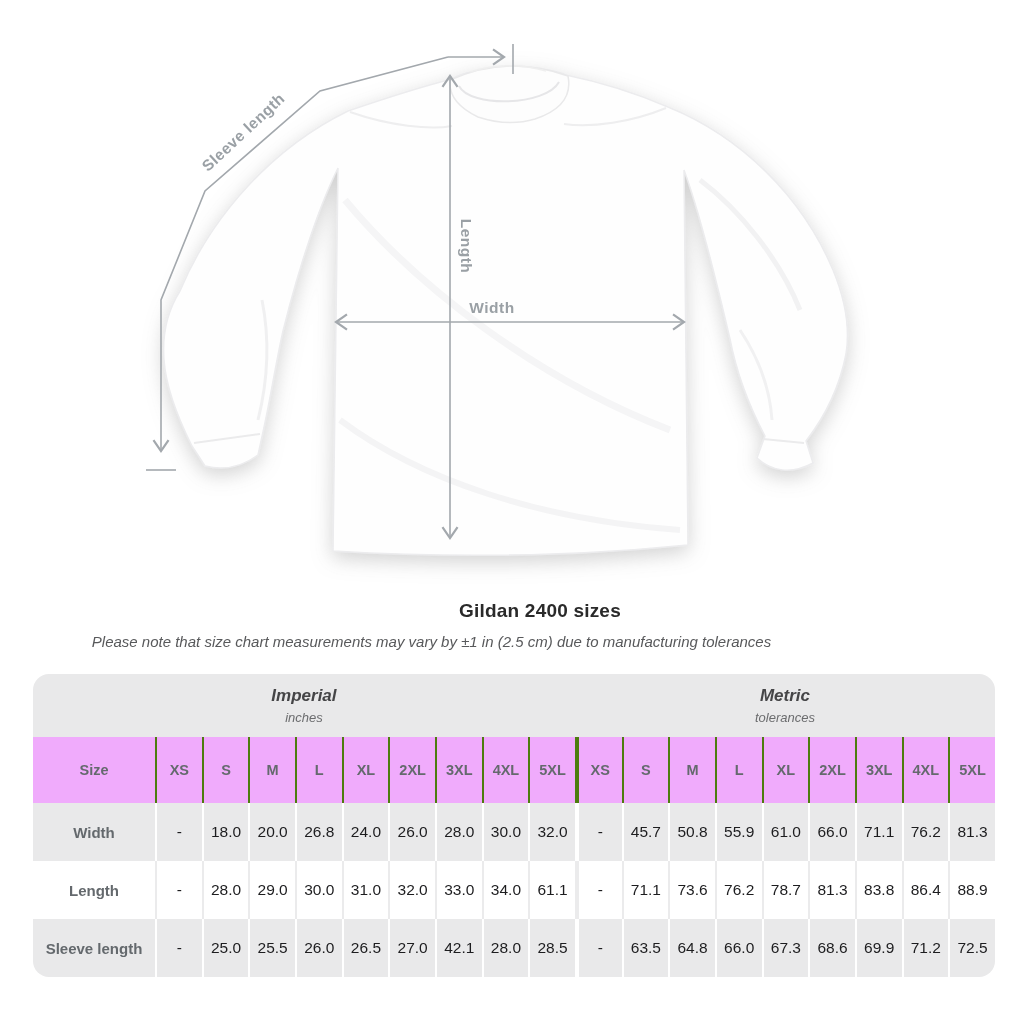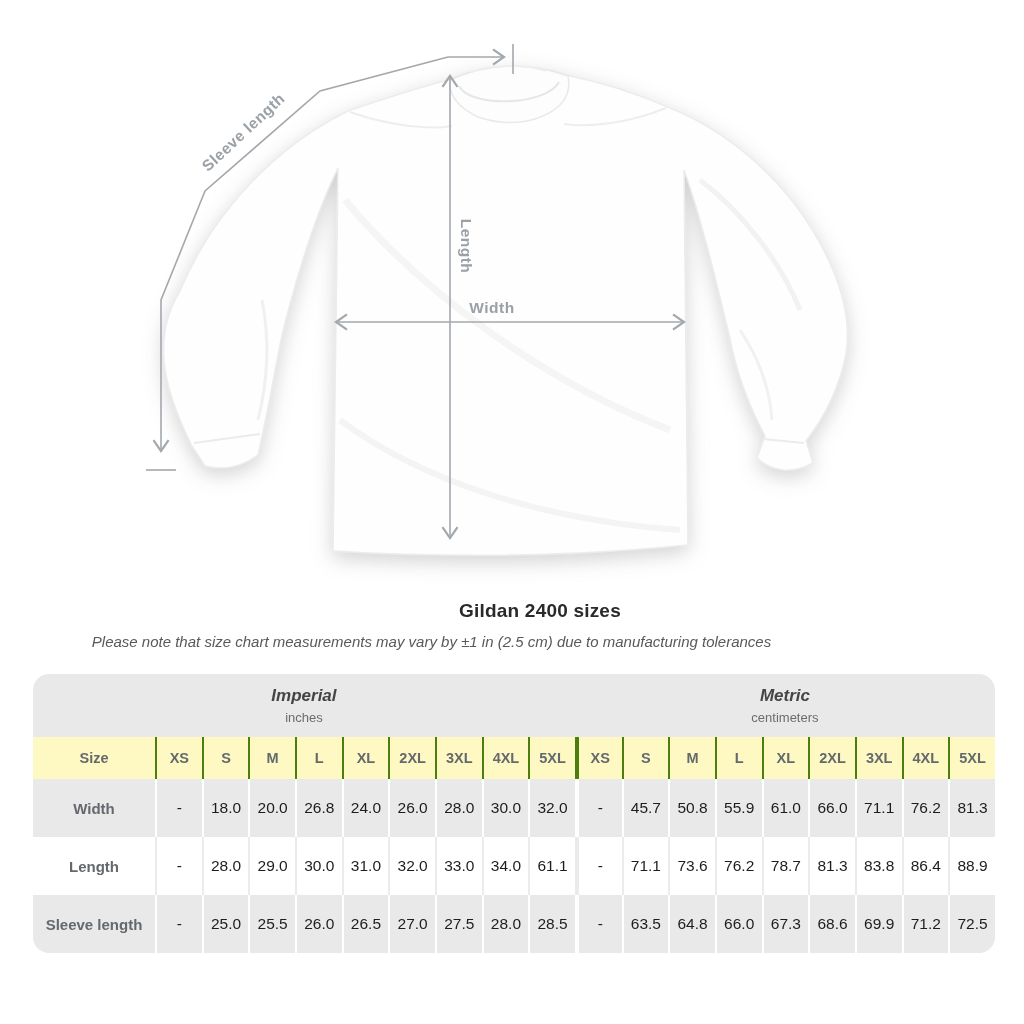--- a/index.html
+++ b/index.html
@@ -10,22 +10,22 @@
         font-size:19px;font-weight:bold;color:#2a2a2a;letter-spacing:.2px;margin-left:28px;}
   .page-subtitle{position:absolute;top:633px;left:0;width:863px;text-align:center;
         font-style:italic;font-size:15px;color:#58595b;}
   .table-wrap{position:absolute;top:674px;left:33px;width:962px;border-radius:16px;
         overflow:hidden;background:#fff;}
   table.size-table{width:962px;border-collapse:separate;border-spacing:0;table-layout:fixed;}
   .size-table col.label-col{width:122px;}
   .size-table td,.size-table th{padding:0;text-align:center;vertical-align:middle;}
   .band-row td{background:#e9e9ea;height:63px;}
   .group-label{font-weight:bold;font-style:italic;font-size:17px;color:#454547;}
-  .group-sub{font-size:13px;color:#6b6c6e;margin-top:4px;}
-  .header-row th{background:#fef9c3;height:42px;font-weight:bold;font-size:14.5px;color:#64696d;}
+  .group-sub{font-style:italic;font-size:13px;color:#6b6c6e;margin-top:4px;}
+  .header-row th{background:#f0abfc;height:66px;font-weight:bold;font-size:14.5px;color:#64696d;}
   .header-row th + th{border-left:2px solid #4d7c0f;}
   .header-row th.m-start{border-left-width:4px;}
   .data-row th{font-weight:bold;font-size:15px;color:#64696d;height:58px;}
   .data-row td{font-size:15.5px;color:#1d1d1f;height:58px;}
   tr.gray-row th, tr.gray-row td{background:#e9e9ea;}
   tr.gray-row td, tr.gray-row th + td{border-left:2px solid #fff;}
   tr.gray-row td + td{border-left:2px solid #fff;}
   tr.gray-row td.m-start{border-left-width:4px;}
   tr.white-row th, tr.white-row td{background:#fff;}
   tr.white-row th + td, tr.white-row td + td{border-left:2px solid #ebebec;}
@@ -135,21 +135,21 @@
           <col>
       </colgroup>
       <tbody>
         <tr class="band-row">
           <td colspan="10">
             <div class="group-label">Imperial</div>
             <div class="group-sub">inches</div>
           </td>
           <td colspan="9">
             <div class="group-label">Metric</div>
-            <div class="group-sub">centimeters</div>
+            <div class="group-sub">tolerances</div>
           </td>
         </tr>
         <tr class="header-row">
           <th>Size</th>
           <th>XS</th>
           <th>S</th>
           <th>M</th>
           <th>L</th>
           <th>XL</th>
           <th>2XL</th>
@@ -209,21 +209,21 @@
           <td>88.9</td>
         </tr>
         <tr class="data-row gray-row">
           <th>Sleeve length</th>
           <td>-</td>
           <td>25.0</td>
           <td>25.5</td>
           <td>26.0</td>
           <td>26.5</td>
           <td>27.0</td>
-          <td>27.5</td>
+          <td>42.1</td>
           <td>28.0</td>
           <td>28.5</td>
           <td class="m-start">-</td>
           <td>63.5</td>
           <td>64.8</td>
           <td>66.0</td>
           <td>67.3</td>
           <td>68.6</td>
           <td>69.9</td>
           <td>71.2</td>

